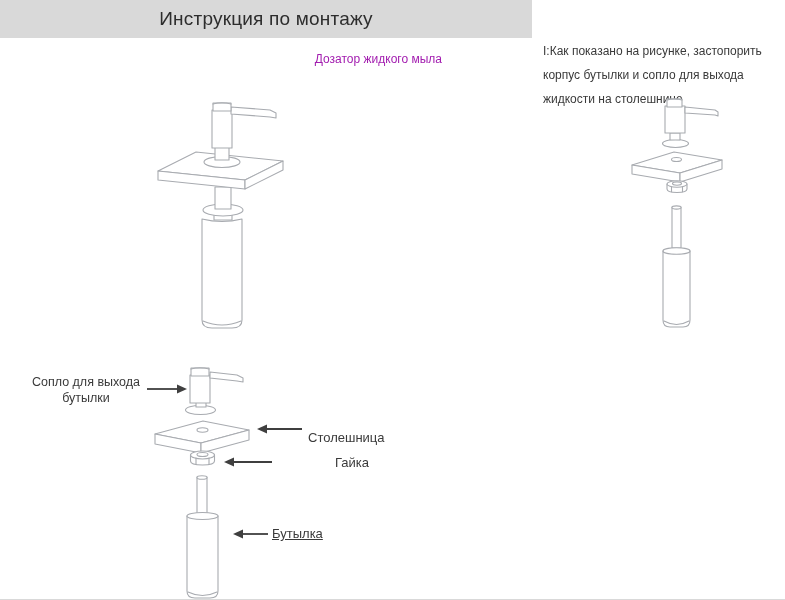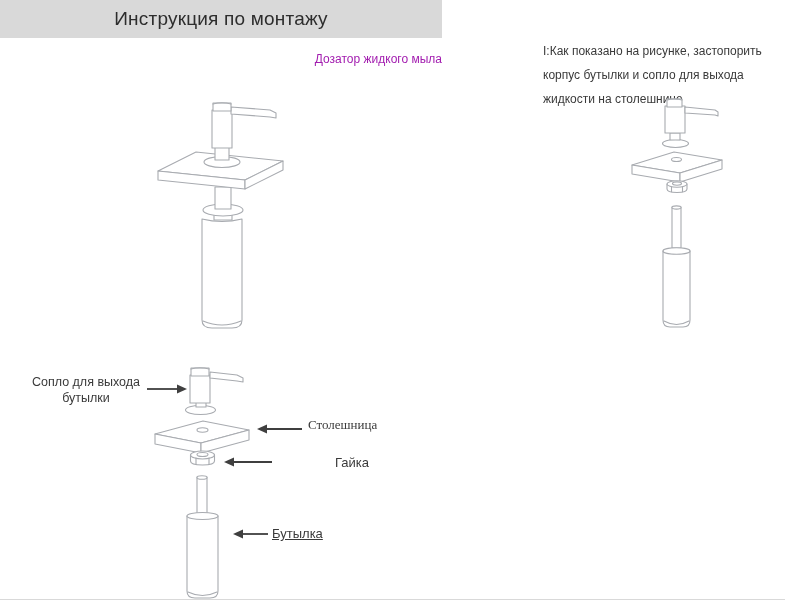--- a/index.html
+++ b/index.html
@@ -2,21 +2,21 @@
 <html><head>
 <meta charset="utf-8">
 <style>
   html,body{margin:0;padding:0;background:#ffffff;}
   .page{
     position:relative;width:785px;height:600px;overflow:hidden;background:#ffffff;
     font-family:"Liberation Sans", sans-serif;color:#3a3a3a;
     border-bottom:1px solid #d9d9d9;box-sizing:border-box;
   }
   .header-band{
-    position:absolute;left:0;top:0;width:442px;height:38px;background:#d9d9d9;
+    position:absolute;left:0;top:0;width:532px;height:38px;background:#d9d9d9;
     display:flex;align-items:center;justify-content:center;
   }
   .page-title{font-size:19px;color:#2d2d2d;font-weight:400;letter-spacing:.2px;}
   .subtitle{
     position:absolute;left:0;top:52px;width:442px;text-align:right;
     font-size:12px;color:#a21caf;
   }
   .step-text{
     position:absolute;left:543px;top:39px;width:242px;
     font-size:12px;line-height:24px;color:#3a3a3a;
@@ -106,21 +106,21 @@
       <line class="arrow-shaft" x1="252" y1="102" x2="213" y2="102"></line>
       <polygon class="arrow-head" points="214,97.5 204,102 214,106.5"></polygon>
     </g>
     <g>
       <line class="arrow-shaft" x1="248" y1="174" x2="222" y2="174"></line>
       <polygon class="arrow-head" points="223,169.5 213,174 223,178.5"></polygon>
     </g>
   </svg>
 
   <div class="part-label center" style="left:30px;top:374px;width:112px;">Сопло для выхода бутылки</div>
-  <div class="part-label" style="left:308px;top:417px;font-family:Liberation Serif, serif;">Столешница</div>
+  <div class="part-label" style="left:308px;top:430px;">Столешница</div>
   <div class="part-label" style="left:287px;top:455px;margin-left:48px;">Гайка</div>
   <div class="part-label" style="left:272px;top:526px;text-decoration:underline;">Бутылка</div>
 
   <svg class="fig" style="left:625px;top:95px;" width="105" height="235" viewBox="0 0 105 235">
     <g>
       <ellipse class="line" cx="50.5" cy="48.5" rx="13" ry="4"></ellipse>
       <rect class="line" x="45" y="38" width="10" height="7"></rect>
       <rect class="line" x="40" y="11" width="20" height="27"></rect>
       <polygon class="line" points="60,12 90,15 93,17 93,21 90,20 60,18"></polygon>
       <rect class="line" x="42" y="4" width="15" height="8"></rect>

